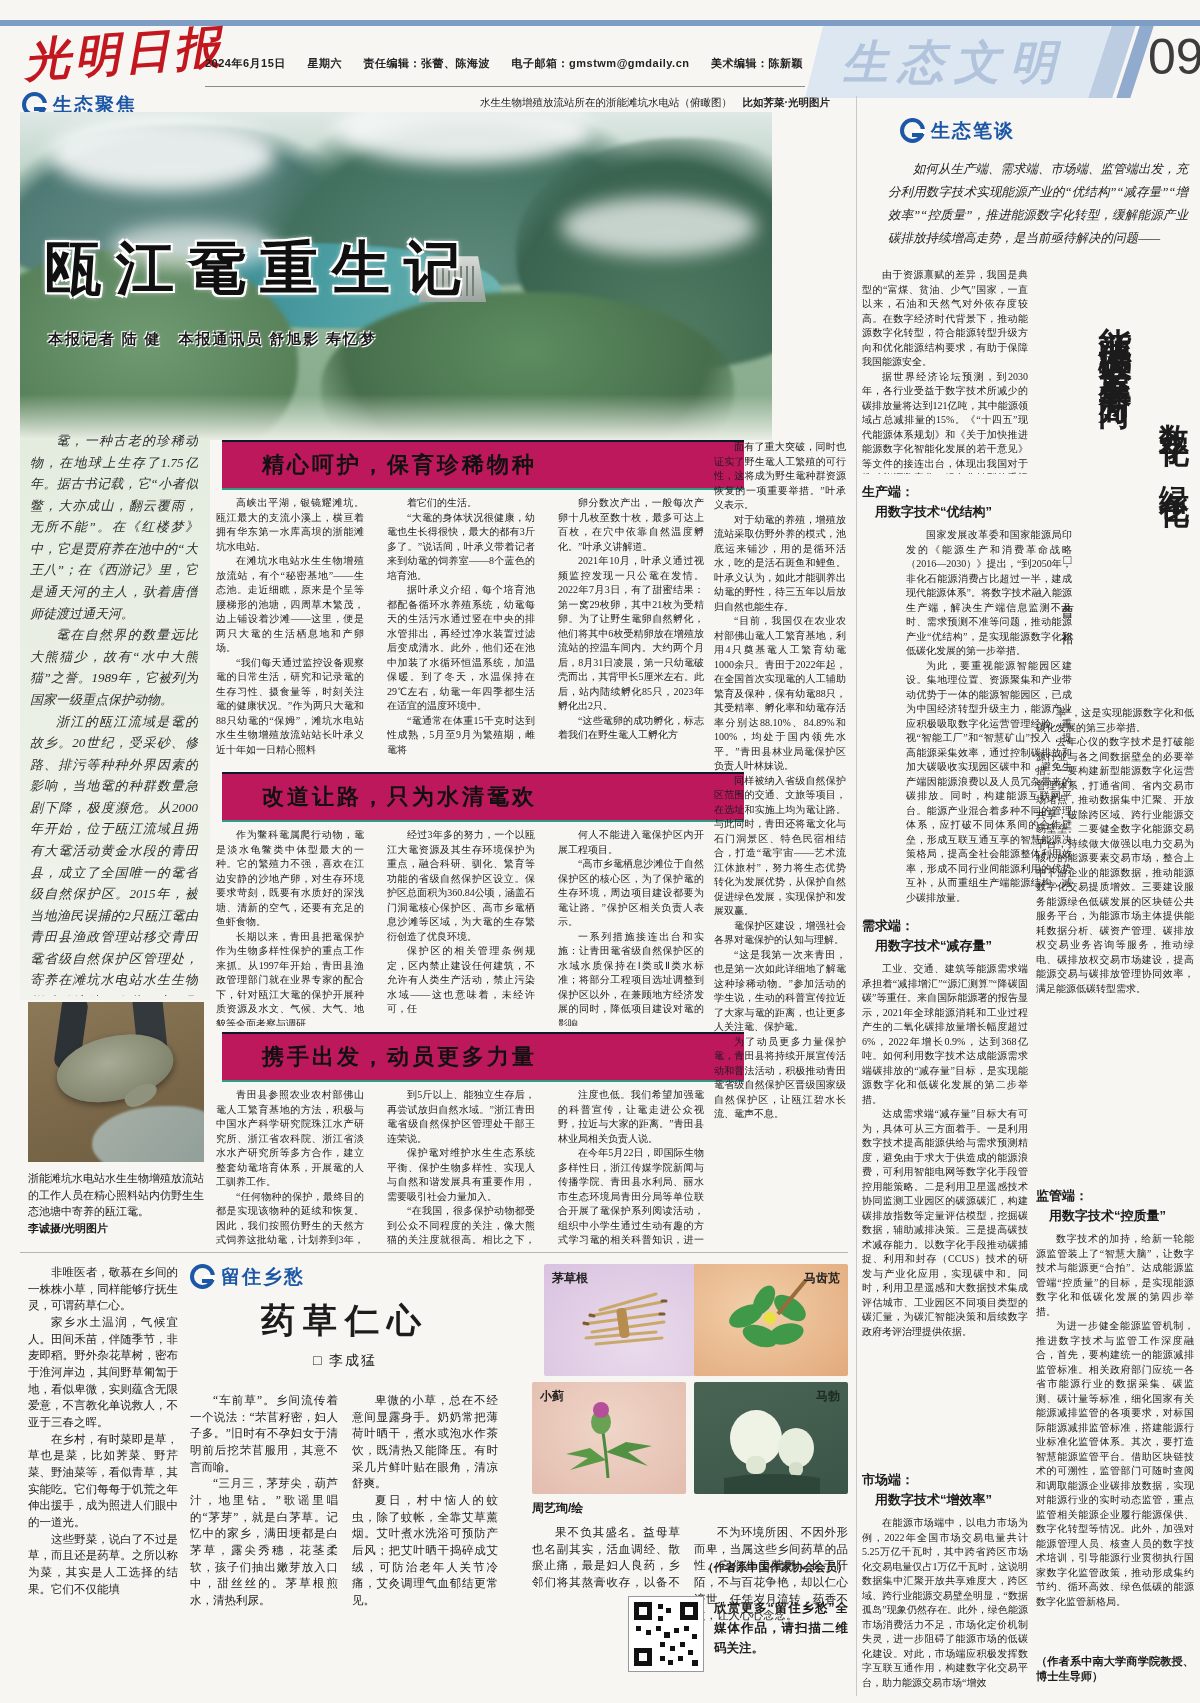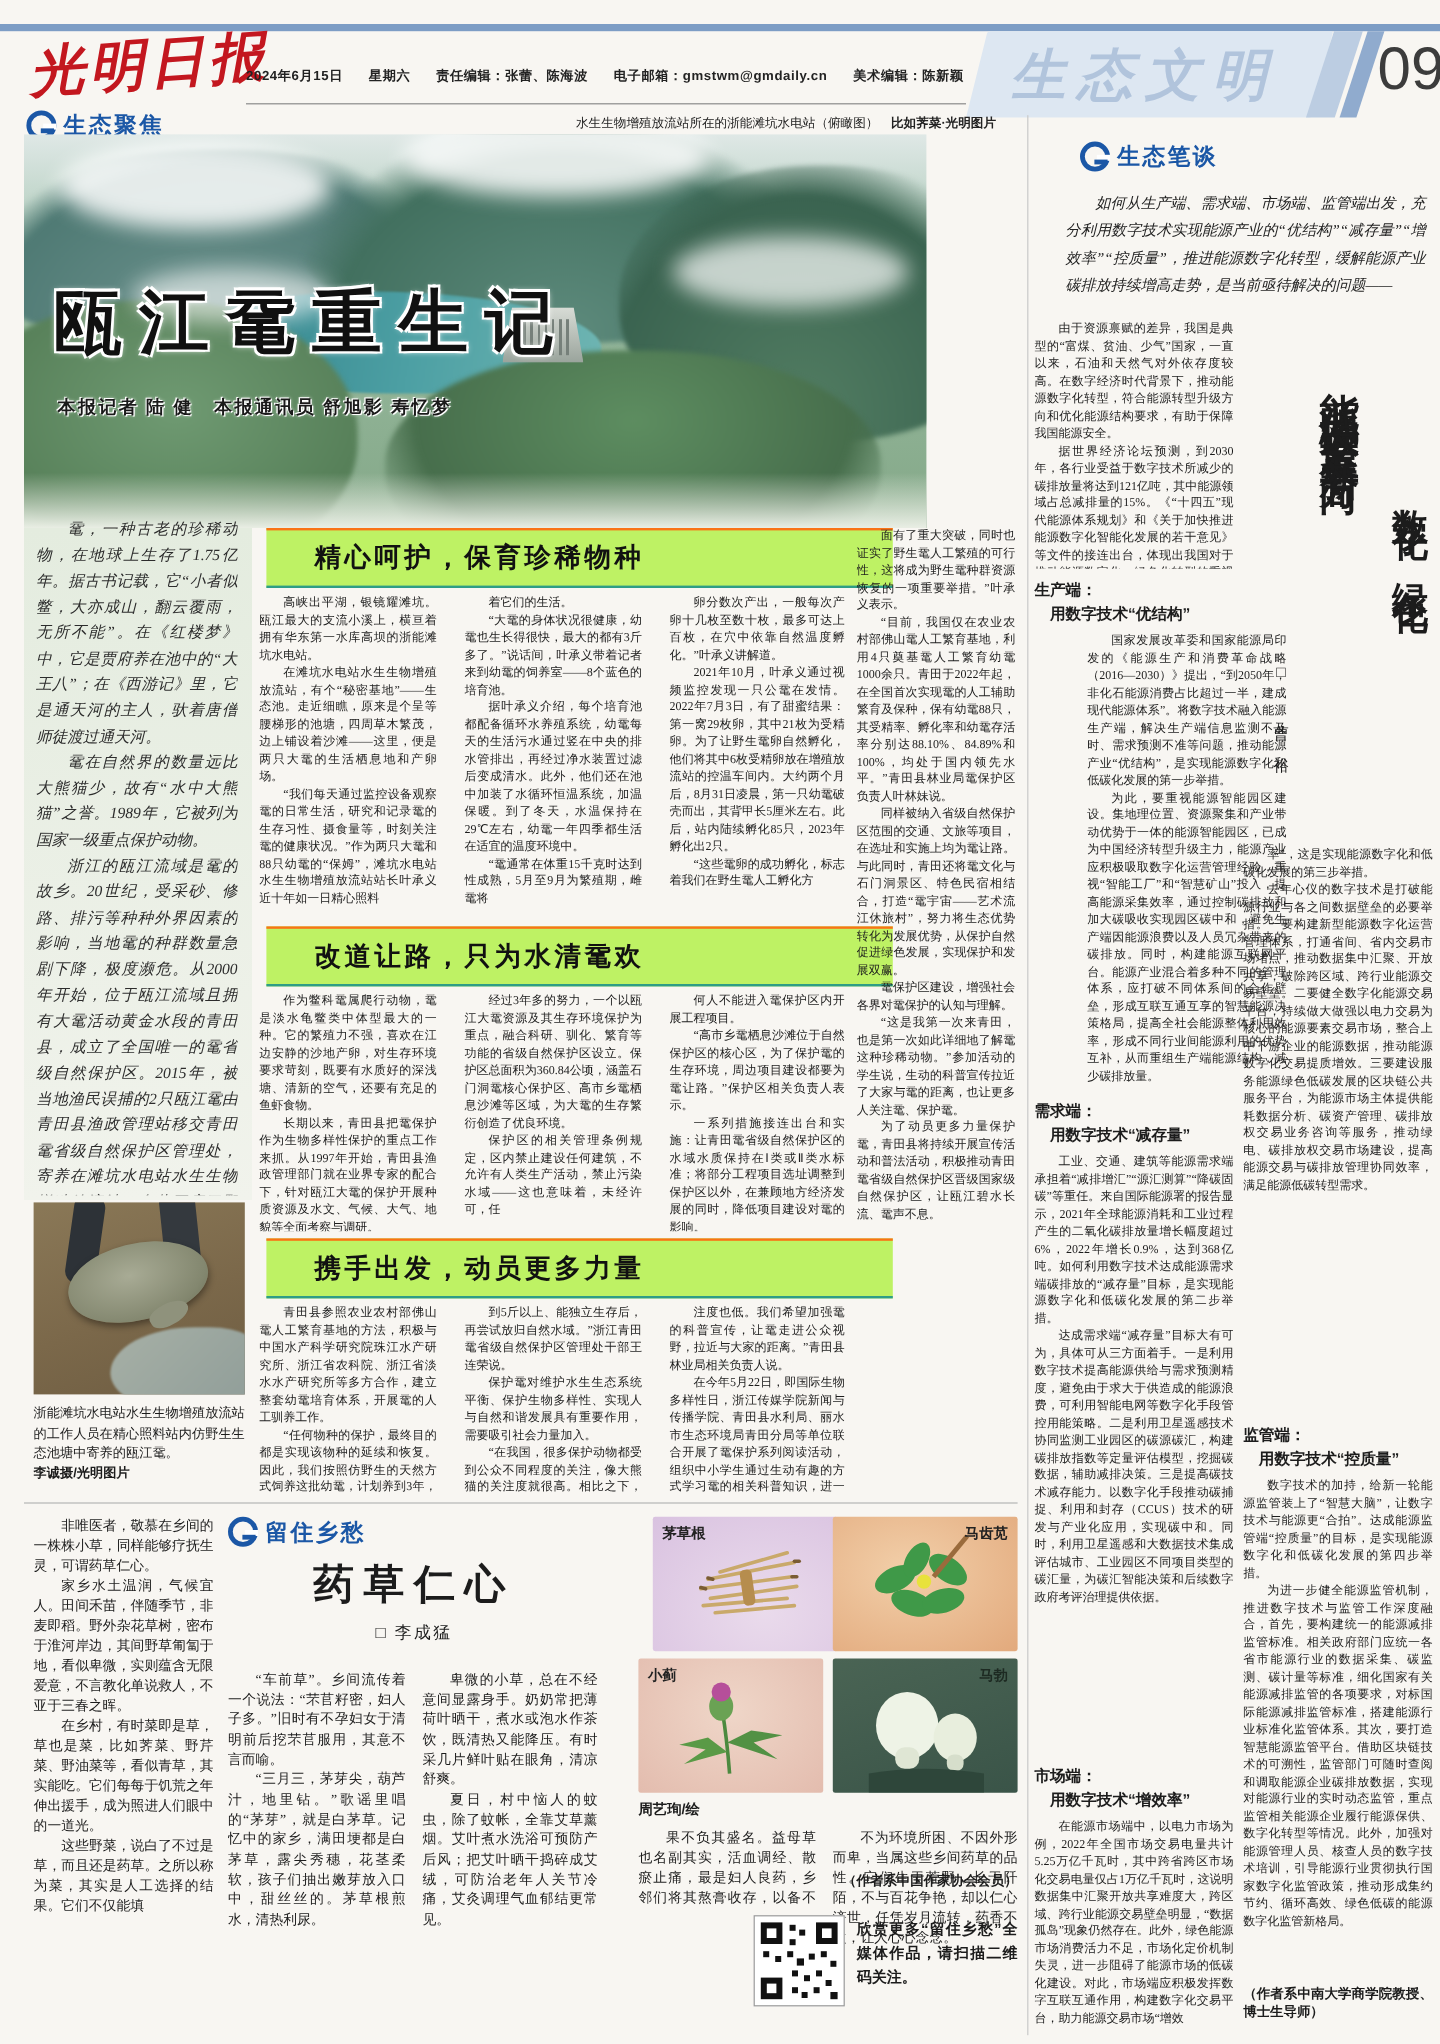--- a/index.html
+++ b/index.html
@@ -32,23 +32,23 @@
   .ridge{border-radius:48%;filter:blur(2px)}
   .cloud{background:#fff;border-radius:50%;filter:blur(9px);opacity:.85}
   .headline{font-size:58px;font-weight:bold;letter-spacing:14px;color:#101010;
             text-shadow:0 0 3px #fff,0 0 6px #fff,2px 2px 0 #fff,-2px -2px 0 #fff,2px -2px 0 #fff,-2px 2px 0 #fff}
   .byline{font-size:15px;font-weight:bold;color:#1a1a1a;letter-spacing:2px;
           text-shadow:0 0 3px #fff,1px 1px 0 #fff,-1px -1px 0 #fff}
   
   .col{text-align:justify;overflow:hidden;line-height:1.45;font-size:10px}
   .col p{margin:0;text-indent:2em}
   .lead{font-size:13px;line-height:1.66;font-style:italic;color:#2c2c2c}
-  .midhead{border-top:2px solid #f97316;border-bottom:2px solid #2e9d86;
+  .midhead{border-top:2px solid #0f172a;border-bottom:2px solid #2e9d86;
            font-family:"Liberation Sans",sans-serif;font-weight:bold;font-size:22px;
-           letter-spacing:3px;color:#111;padding:8px 0 8px 40px;background:#bef264}
+           letter-spacing:3px;color:#111;padding:8px 0 8px 40px;background:#be185d}
   .caption{font-size:11px;line-height:1.5;text-align:justify}
   .caption .cr{display:block;text-align:left;font-family:"Liberation Sans",sans-serif;font-weight:bold}
   
   .essay-title{font-size:34px;font-weight:bold;letter-spacing:8px;text-align:center}
   .essay-author{font-size:14px;text-align:center;letter-spacing:2px}
   .panel{position:absolute;overflow:hidden;border-radius:2px}
   .panel .lbl{position:absolute;top:6px;font-family:"Liberation Sans",sans-serif;font-weight:bold;font-size:12px;color:#222}
   .credit{font-family:"Liberation Sans",sans-serif;font-weight:bold;font-size:12px;text-align:left}
   .promo{font-family:"Liberation Sans",sans-serif;font-weight:bold;font-size:12.5px;line-height:1.6;text-align:justify}
   
@@ -175,20 +175,21 @@
     <p>保护鼋对维护水生生态系统平衡、保护生物多样性、实现人与自然和谐发展具有重要作用，需要吸引社会力量加入。</p>
     <p>“在我国，很多保护动物都受到公众不同程度的关注，像大熊猫的关注度就很高。相比之下，大家对鼋并不是很了解，关</p>
   </div>
 <div class="abs col" style="left:558px;top:1088px;width:146px;height:158px">
     <p>注度也低。我们希望加强鼋的科普宣传，让鼋走进公众视野，拉近与大家的距离。”青田县林业局相关负责人说。</p>
     <p>在今年5月22日，即国际生物多样性日，浙江传媒学院新闻与传播学院、青田县水利局、丽水市生态环境局青田分局等单位联合开展了鼋保护系列阅读活动，组织中小学生通过生动有趣的方式学习鼋的相关科普知识，进一步推动</p>
   </div>
 
 <div class="abs col" style="left:714px;top:440px;width:132px;height:806px">
     <p>面有了重大突破，同时也证实了野生鼋人工繁殖的可行性，这将成为野生鼋种群资源恢复的一项重要举措。”叶承义表示。</p>
+    <p>对于幼鼋的养殖，增殖放流站采取仿野外养的模式，池底运来铺沙，用的是循环活水，吃的是活石斑鱼和鲤鱼。叶承义认为，如此才能驯养出幼鼋的野性，待三五年以后放归自然也能生存。</p>
     <p>“目前，我国仅在农业农村部佛山鼋人工繁育基地，利用4只奠基鼋人工繁育幼鼋1000余只。青田于2022年起，在全国首次实现鼋的人工辅助繁育及保种，保有幼鼋88只，其受精率、孵化率和幼鼋存活率分别达88.10%、84.89%和100%，均处于国内领先水平。”青田县林业局鼋保护区负责人叶林妹说。</p>
     <p>同样被纳入省级自然保护区范围的交通、文旅等项目，在选址和实施上均为鼋让路。与此同时，青田还将鼋文化与石门洞景区、特色民宿相结合，打造“鼋宇宙——艺术流江休旅村”，努力将生态优势转化为发展优势，从保护自然促进绿色发展，实现保护和发展双赢。</p>
     <p>鼋保护区建设，增强社会各界对鼋保护的认知与理解。</p>
     <p>“这是我第一次来青田，也是第一次如此详细地了解鼋这种珍稀动物。”参加活动的学生说，生动的科普宣传拉近了大家与鼋的距离，也让更多人关注鼋、保护鼋。</p>
     <p>为了动员更多力量保护鼋，青田县将持续开展宣传活动和普法活动，积极推动青田鼋省级自然保护区晋级国家级自然保护区，让瓯江碧水长流、鼋声不息。</p>
   </div>
 
 <div class="abs hrule" style="left:20px;top:1252px;width:828px"></div>
 
 <div class="abs col" style="left:28px;top:1264px;width:150px;height:430px;font-size:11.5px">

